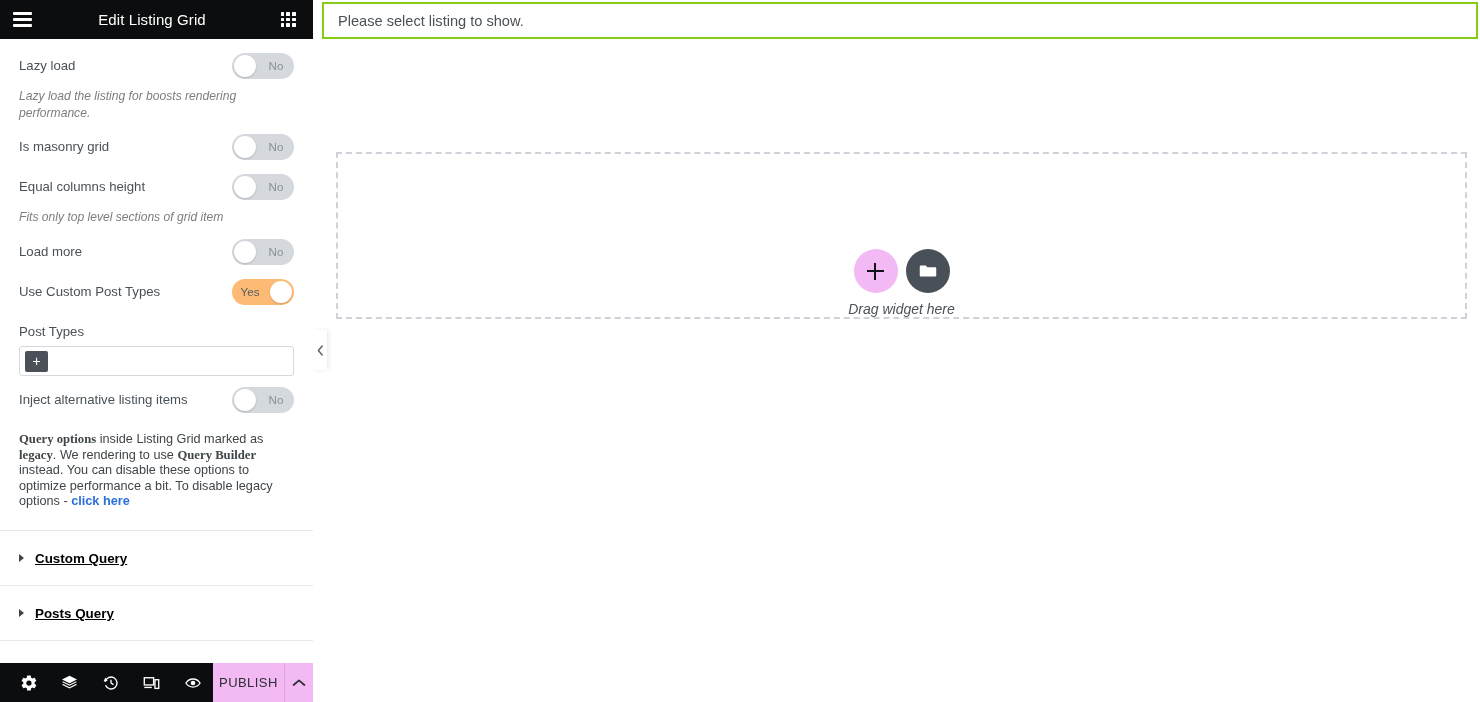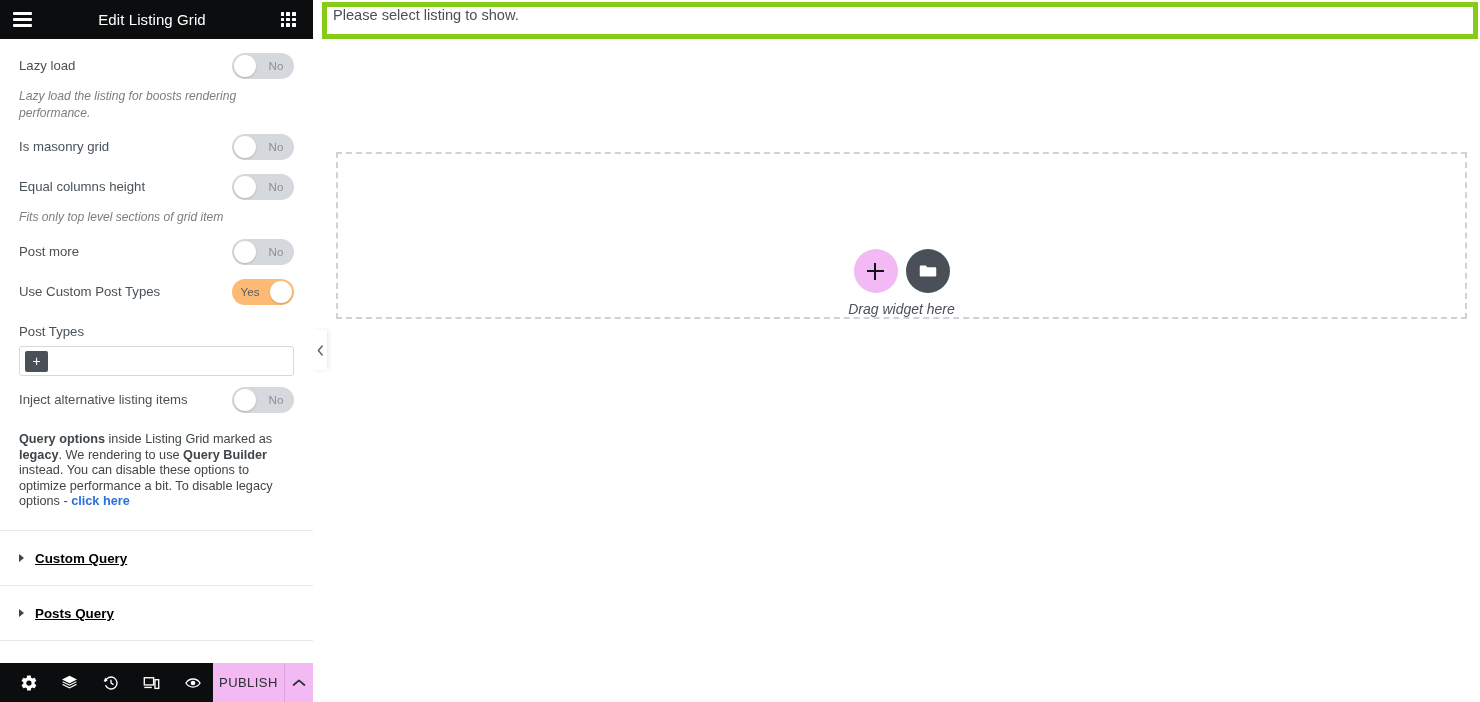--- a/index.html
+++ b/index.html
@@ -180,21 +180,21 @@
     font-family: "Liberation Sans", sans-serif;
   }
 
   
   .notice {
     font-size: 12.7px;
     color: #3f4549;
     line-height: 1.22;
     padding: 16px 0 20px 0;
   }
-  .notice b { font-weight: bold; }
+  .notice b { font-weight: bold; font-family: Liberation Serif, serif; }
   .notice a { color: #2b6fd9; text-decoration: none; font-weight: bold; }
 
   .panel-divider {
     border-top: 1px solid #e6e9ec;
   }
 
   
   .acc-section {
     border-bottom: 1px solid #e6e9ec;
     height: 55px;
@@ -294,25 +294,26 @@
     height: 702px;
     background: #ffffff;
   }
 
   #notice-bar {
     position: absolute;
     left: 9px;
     top: 2px;
     right: 2px;
     height: 37px;
-    border: 5px solid #84cc16;
+    border: 2px solid #84cc16;
     background: #ffffff;
     box-sizing: border-box;
     display: flex;
-    padding-left: 6px;
+    align-items: center;
+    padding-left: 14px;
   }
   #notice-bar span {
     font-size: 14.6px;
     color: #4a5056;
   }
 
   #dropzone {
     position: absolute;
     left: 23px;
     top: 152px;
@@ -416,21 +417,21 @@
         <div class="ctrl-row">
           <div class="ctrl-label">Equal columns height</div>
           <div class="switch">
             <span class="sw-text">No</span>
             <span class="knob"></span>
           </div>
         </div>
         <div class="ctrl-desc">Fits only top level sections of grid item</div>
 
         <div class="ctrl-row">
-          <div class="ctrl-label">Post more</div>
+          <div class="ctrl-label">Load more</div>
           <div class="switch">
             <span class="sw-text">No</span>
             <span class="knob"></span>
           </div>
         </div>
 
         <div class="ctrl-row">
           <div class="ctrl-label">Use Custom Post Types</div>
           <div class="switch on">
             <span class="sw-text">Yes</span>

